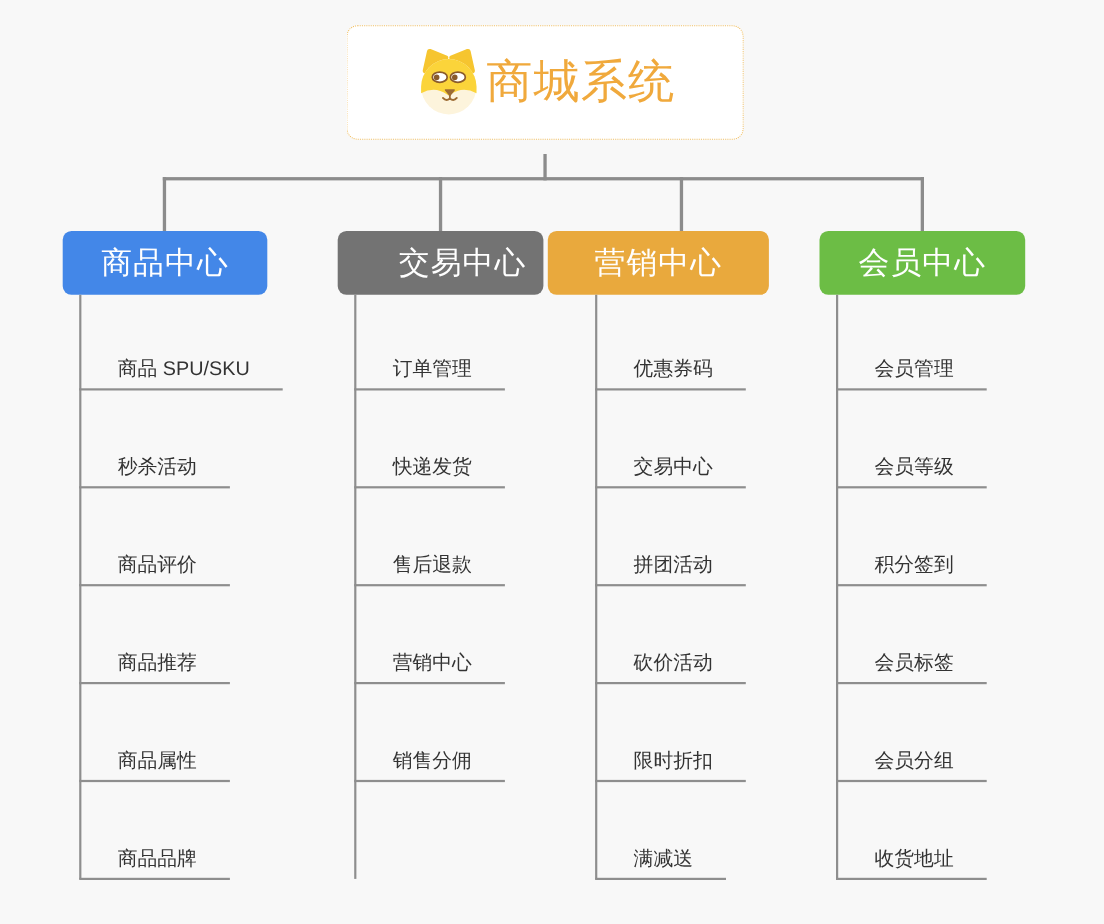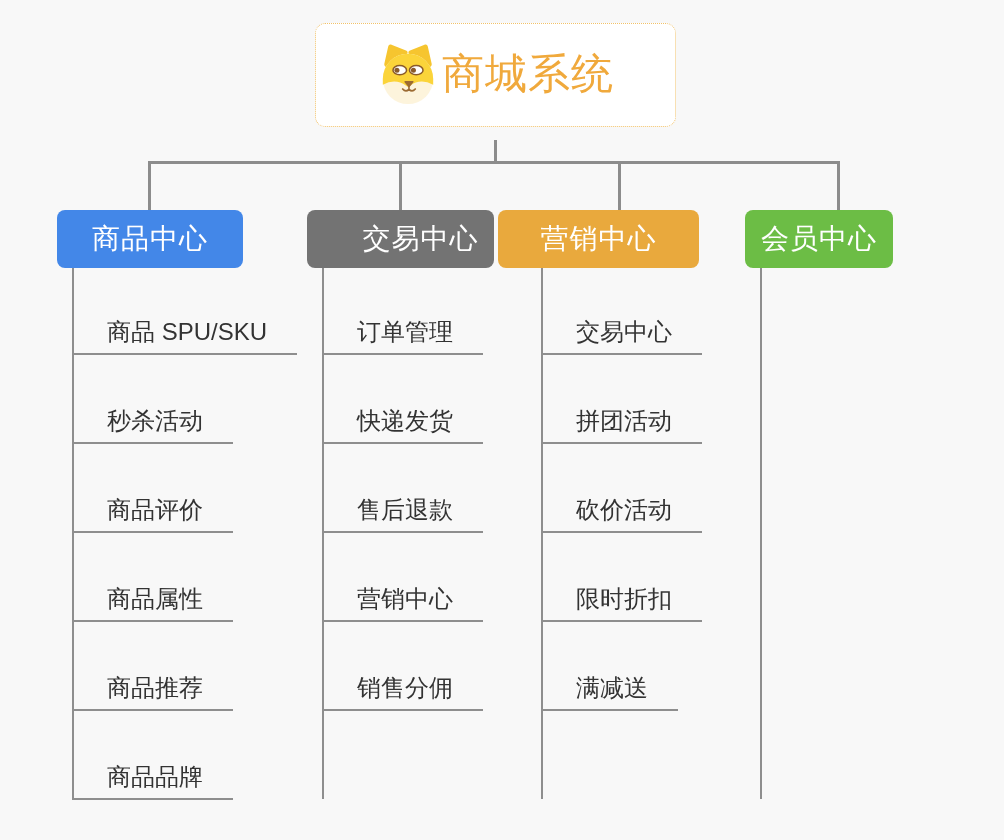--- a/index.html
+++ b/index.html
@@ -34,36 +34,36 @@
   
   .branch{
     position:absolute;top:210px;height:58px;border-radius:8px;
     display:flex;align-items:center;justify-content:center;
     color:#FFFFFF;font-size:28px;letter-spacing:1px;white-space:nowrap;
     box-sizing:border-box;
   }
   .branch.b1{left:57px;width:186px;}
   .branch.b2{left:307px;width:187px;}
   .branch.b3{left:498px;width:201px;}
-  .branch.b4{left:745px;width:148px;}
+  .branch.b4{left:745px;width:187px;}
 
   
   .trunk{position:absolute;top:268px;width:2px;height:531px;background:#8E8E8E;}
   .trunk.t1{left:72px;} .trunk.t2{left:322px;} .trunk.t3{left:541px;} .trunk.t4{left:760px;}
 
   .leaves{position:absolute;top:266px;}
   .leaves.t1{left:72px;} .leaves.t2{left:322px;} .leaves.t3{left:541px;} .leaves.t4{left:760px;}
 
   .leaf{
     height:89px;box-sizing:border-box;
     display:flex;align-items:flex-end;
     width:-moz-fit-content;width:fit-content;
     padding:0 30px 7px 35px;
     border-bottom:2px solid #8E8E8E;
-    font-size:24px;color:#333333;white-space:nowrap;line-height:1.15;
+    font-size:18px;color:#333333;white-space:nowrap;line-height:1.15;
   }
 </style>
 </head>
 <body>
 
 <div class="stage">
 
   <div class="root-node">
     <svg class="dog-icon" viewBox="0 0 64 64" aria-hidden="true">
       <path d="M10 21 L14 3 L29 9 Z" fill="#F6C52F" stroke="#F6C52F" stroke-width="5" stroke-linejoin="round"></path>
@@ -95,35 +95,44 @@
 
   <div class="trunk t1"></div>
   <div class="trunk t2"></div>
   <div class="trunk t3"></div>
   <div class="trunk t4"></div>
 
   <div class="leaves t1">
     <div class="leaf">商品 SPU/SKU</div>
     <div class="leaf">秒杀活动</div>
     <div class="leaf">商品评价</div>
+    <div class="leaf">商品推荐</div>
     <div class="leaf">商品属性</div>
-    <div class="leaf">商品推荐</div>
     <div class="leaf">商品品牌</div>
   </div>
 
   <div class="leaves t2">
     <div class="leaf">订单管理</div>
     <div class="leaf">快递发货</div>
     <div class="leaf">售后退款</div>
     <div class="leaf">营销中心</div>
     <div class="leaf">销售分佣</div>
   </div>
 
   <div class="leaves t3">
+    <div class="leaf">优惠券码</div>
     <div class="leaf">交易中心</div>
     <div class="leaf">拼团活动</div>
     <div class="leaf">砍价活动</div>
     <div class="leaf">限时折扣</div>
     <div class="leaf">满减送</div>
   </div>
 
+  <div class="leaves t4">
+    <div class="leaf">会员管理</div>
+    <div class="leaf">会员等级</div>
+    <div class="leaf">积分签到</div>
+    <div class="leaf">会员标签</div>
+    <div class="leaf">会员分组</div>
+    <div class="leaf">收货地址</div>
+  </div>
 
 </div>
 
 </body></html>

